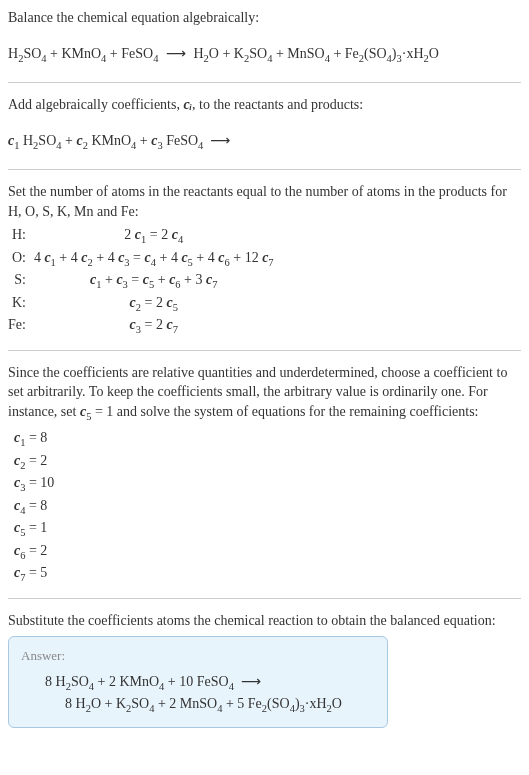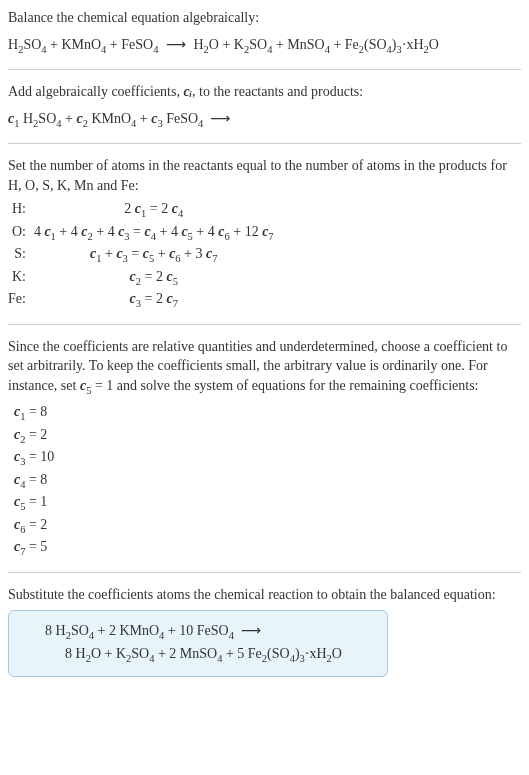--- a/index.html
+++ b/index.html
@@ -18,21 +18,21 @@
     }
     .section {
       margin-bottom: 10px;
     }
     .rule {
       border-top: 1px solid #ccc;
       margin: 12px 0;
     }
     .equation {
       font-family: Georgia, serif;
-      margin: 7px 0;
+      margin: 16px 0;
     }
     .indent {
       padding-left: 20px;
     }
     sub {
       font-size: 0.75em;
       vertical-align: sub;
     }
     .arrow {
       padding: 0 4px;
@@ -145,18 +145,19 @@
     <div><span class="italic">c</span><sub>6</sub> = 2</div>
     <div><span class="italic">c</span><sub>7</sub> = 5</div>
   </div>
 </div>
 
 <div class="rule"></div>
 
 <div class="section">
   <div>Substitute the coefficients atoms the chemical reaction to obtain the balanced equation:</div>
   <div class="answer-box">
+    <div class="answer-label">Answer:</div>
     <div class="answer-content">
       <div>8 H<sub>2</sub>SO<sub>4</sub> + 2 KMnO<sub>4</sub> + 10 FeSO<sub>4</sub>&nbsp;&nbsp;⟶</div>
       <div class="indent">8 H<sub>2</sub>O + K<sub>2</sub>SO<sub>4</sub> + 2 MnSO<sub>4</sub> + 5 Fe<sub>2</sub>(SO<sub>4</sub>)<sub>3</sub>·xH<sub>2</sub>O</div>
     </div>
   </div>
 </div>
 
 </body></html>

